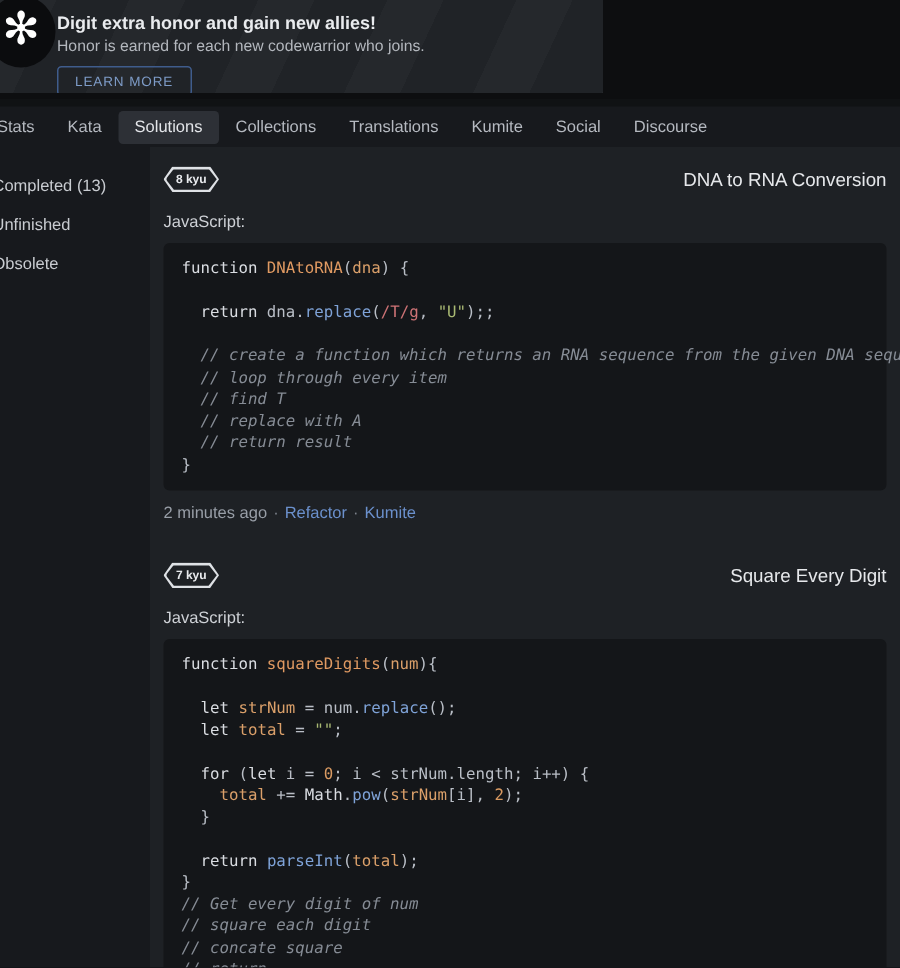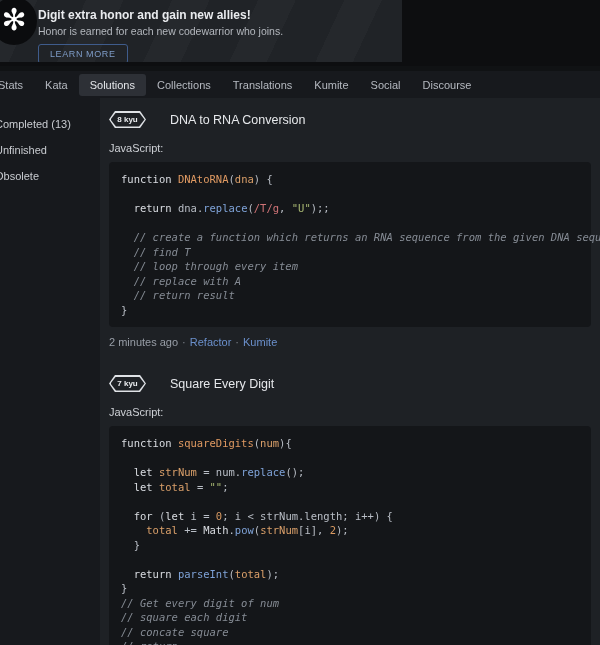--- a/index.html
+++ b/index.html
@@ -34,21 +34,21 @@
   
   .content { position:absolute; top:98px; left:0; width:600px; height:547px; }
   .sidebar { position:absolute; left:0; top:0; width:100px; height:547px; background:#17191d;
              padding-top:13px; }
   .side-item { color:#c9ccd1; font-size:11px; padding:7px 0; margin-left:-5px; cursor:pointer;
                white-space:nowrap; }
 
   .panel { position:absolute; left:100px; top:0; width:500px; height:547px; background:#1e2125;
            padding:10px 9px 0 9px; overflow:hidden; }
 
-  .sol-header { display:flex; align-items:center; gap:24px; margin-top:3px; }
+  .sol-header { display:flex; align-items:center; gap:11px; margin-top:3px;justify-content:space-between; }
   .badge-outer { width:37px; height:17px; background:#dfe2e6; flex:0 0 auto;
                  clip-path:polygon(16% 0,84% 0,100% 50%,84% 100%,16% 100%,0 50%);
                  display:flex; align-items:center; justify-content:center; }
   .badge-inner { width:34px; height:14px; background:#1e2125;
                  clip-path:polygon(16% 0,84% 0,100% 50%,84% 100%,16% 100%,0 50%);
                  display:flex; align-items:center; justify-content:center;
                  color:#e9ebee; font-size:8px; font-weight:bold; white-space:nowrap; }
   .sol-title { color:#e6e8eb; font-size:12.5px; cursor:pointer; }
 
   .lang-label { margin-top:14px; font-size:11px; color:#ced1d6; }
@@ -114,22 +114,22 @@
         </span>
         <span class="sol-title">DNA to RNA Conversion</span>
       </div>
       <div class="lang-label">JavaScript:</div>
       <div class="code-block">
           <div class="code-line"><span class="tk-k">function</span><span class="tk-p"> </span><span class="tk-f">DNAtoRNA</span><span class="tk-p">(</span><span class="tk-v">dna</span><span class="tk-p">) {</span></div>
           <div class="code-line">&nbsp;</div>
           <div class="code-line"><span class="tk-p">  </span><span class="tk-k">return</span><span class="tk-p"> dna.</span><span class="tk-m">replace</span><span class="tk-p">(</span><span class="tk-r">/T/g</span><span class="tk-p">, </span><span class="tk-s">"U"</span><span class="tk-p">);;</span></div>
           <div class="code-line">&nbsp;</div>
           <div class="code-line"><span class="tk-c">  // create a function which returns an RNA sequence from the given DNA sequence</span></div>
+          <div class="code-line"><span class="tk-c">  // loop through every item</span></div>
           <div class="code-line"><span class="tk-c">  // find T</span></div>
-          <div class="code-line"><span class="tk-c">  // loop through every item</span></div>
           <div class="code-line"><span class="tk-c">  // replace with A</span></div>
           <div class="code-line"><span class="tk-c">  // return result</span></div>
           <div class="code-line"><span class="tk-p">}</span></div>
         </div>
       <div class="meta-row">
         <span>2 minutes ago</span><span class="dot">·</span><span class="meta-link">Refactor</span><span class="dot">·</span><span class="meta-link">Kumite</span>
       </div>
 
       <div class="sol-header sol-gap">
         <span class="badge-outer">

